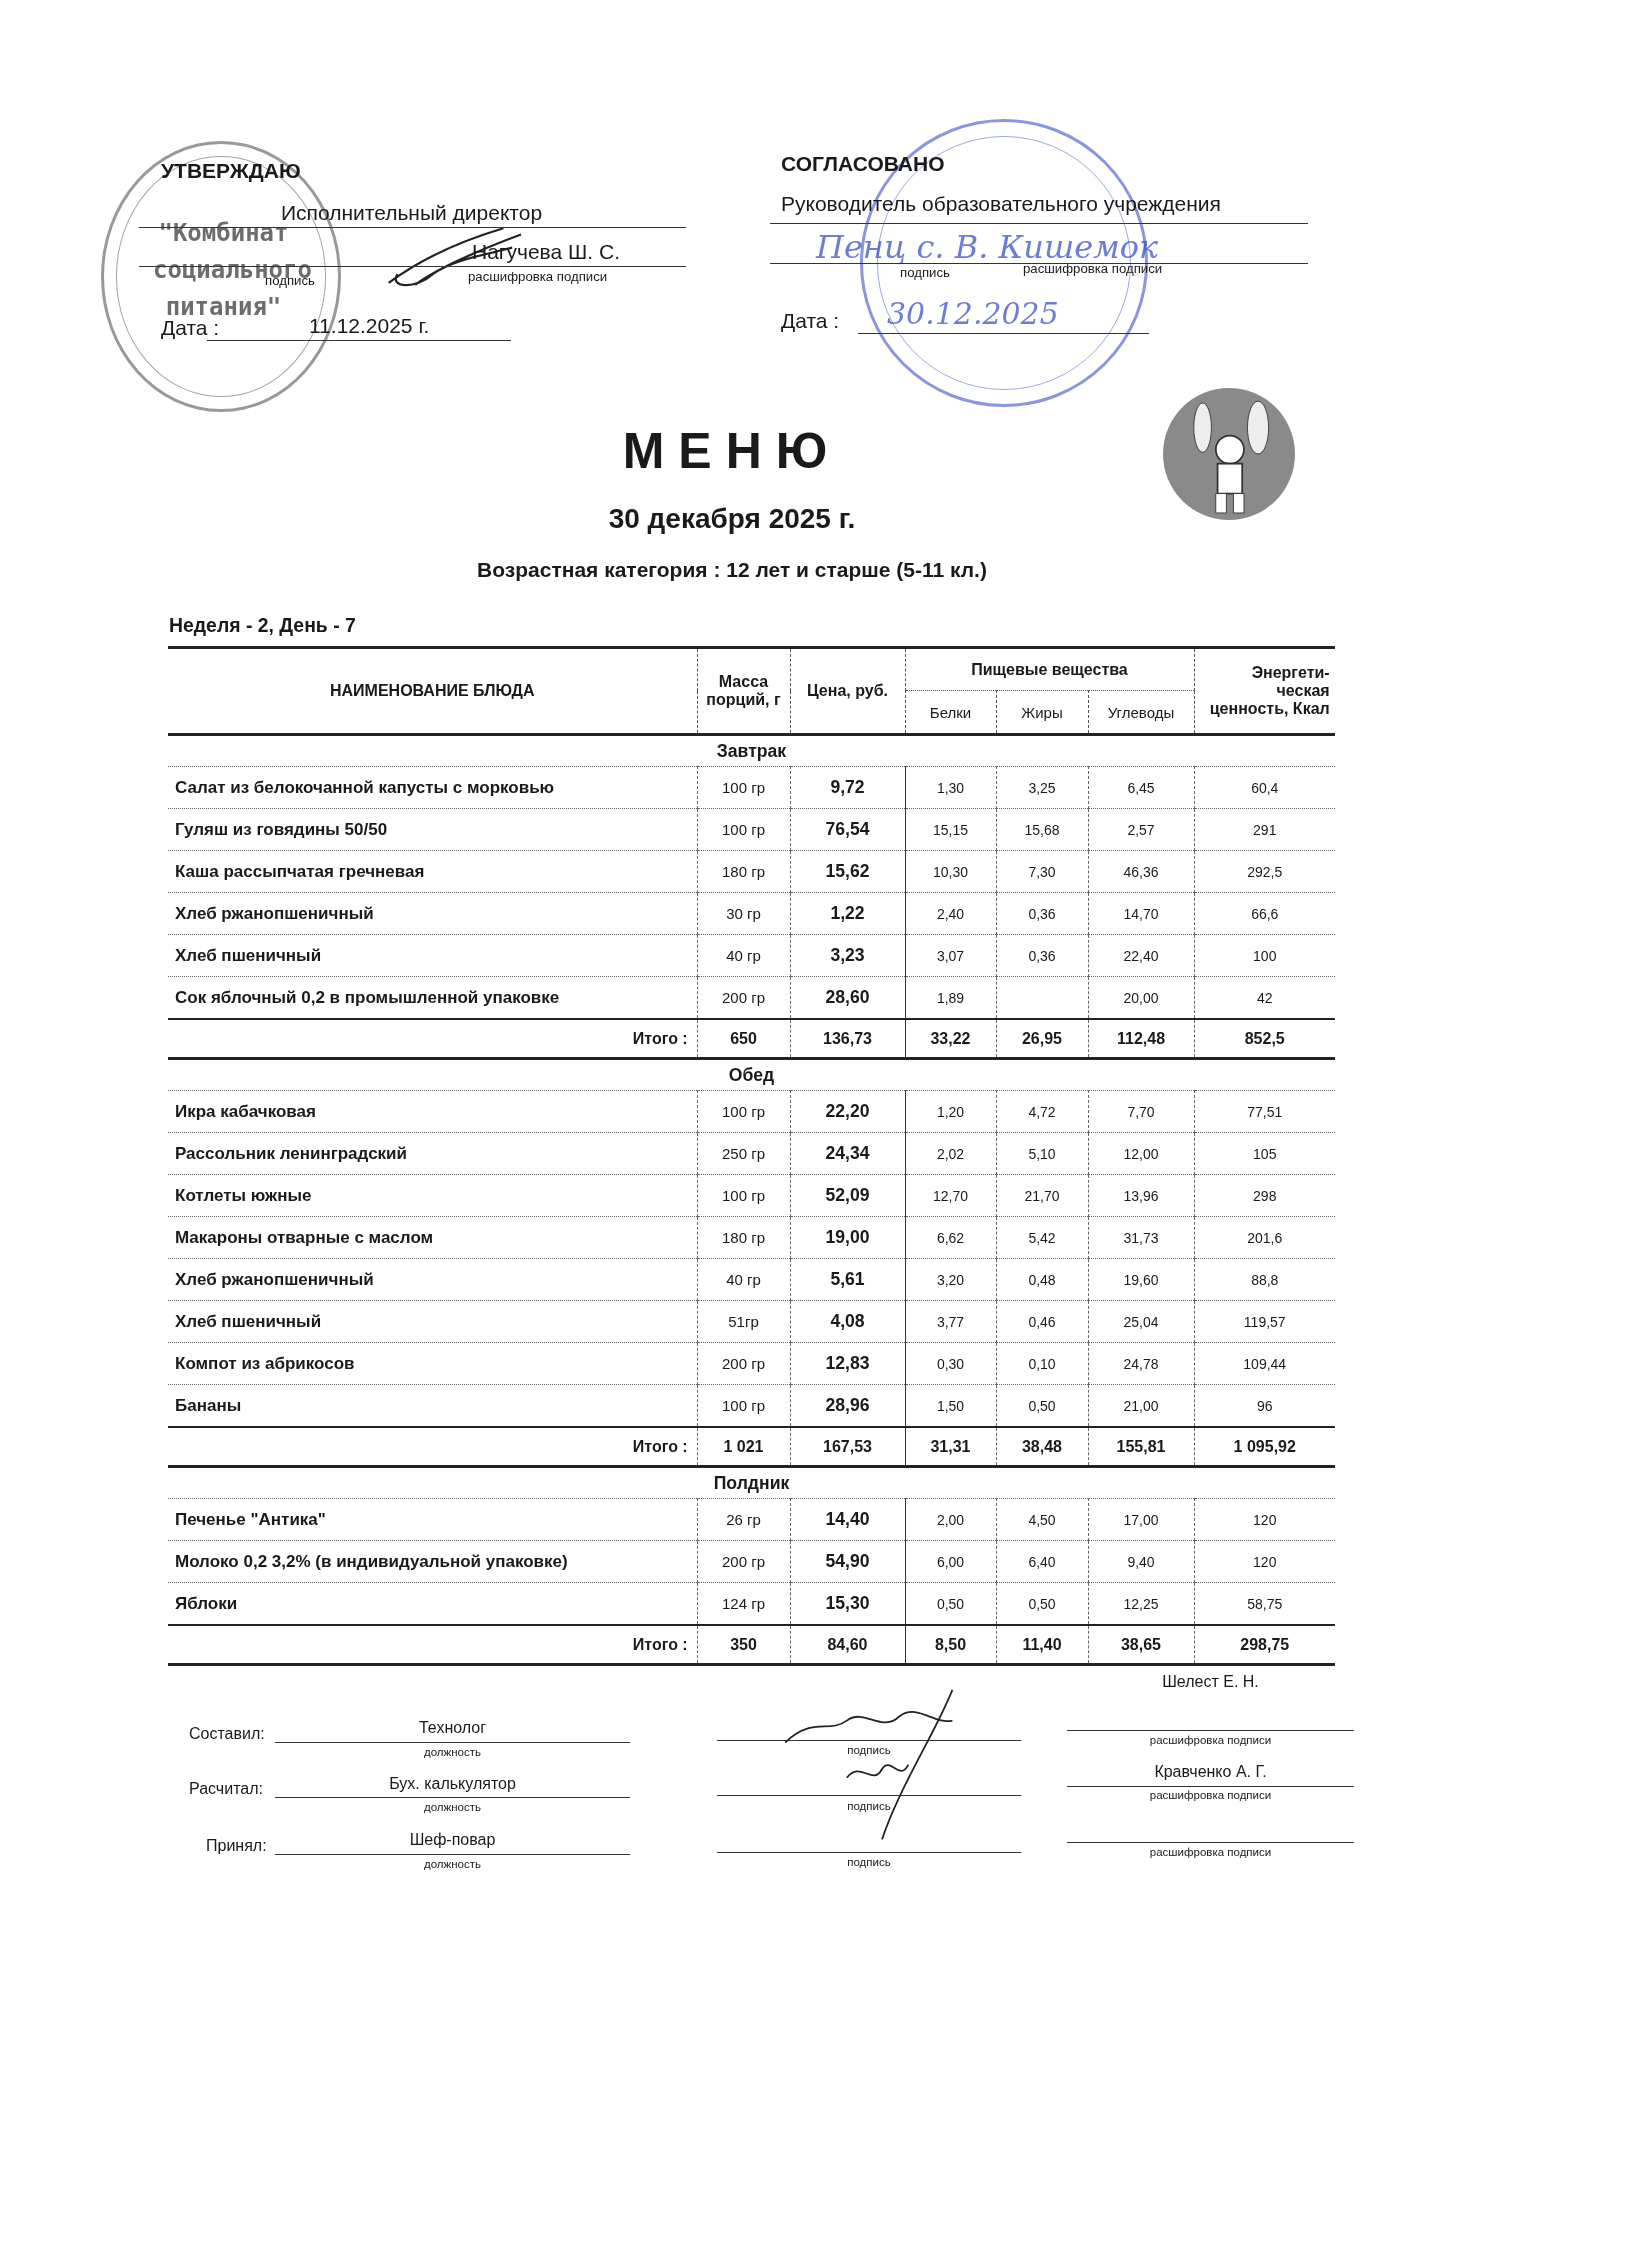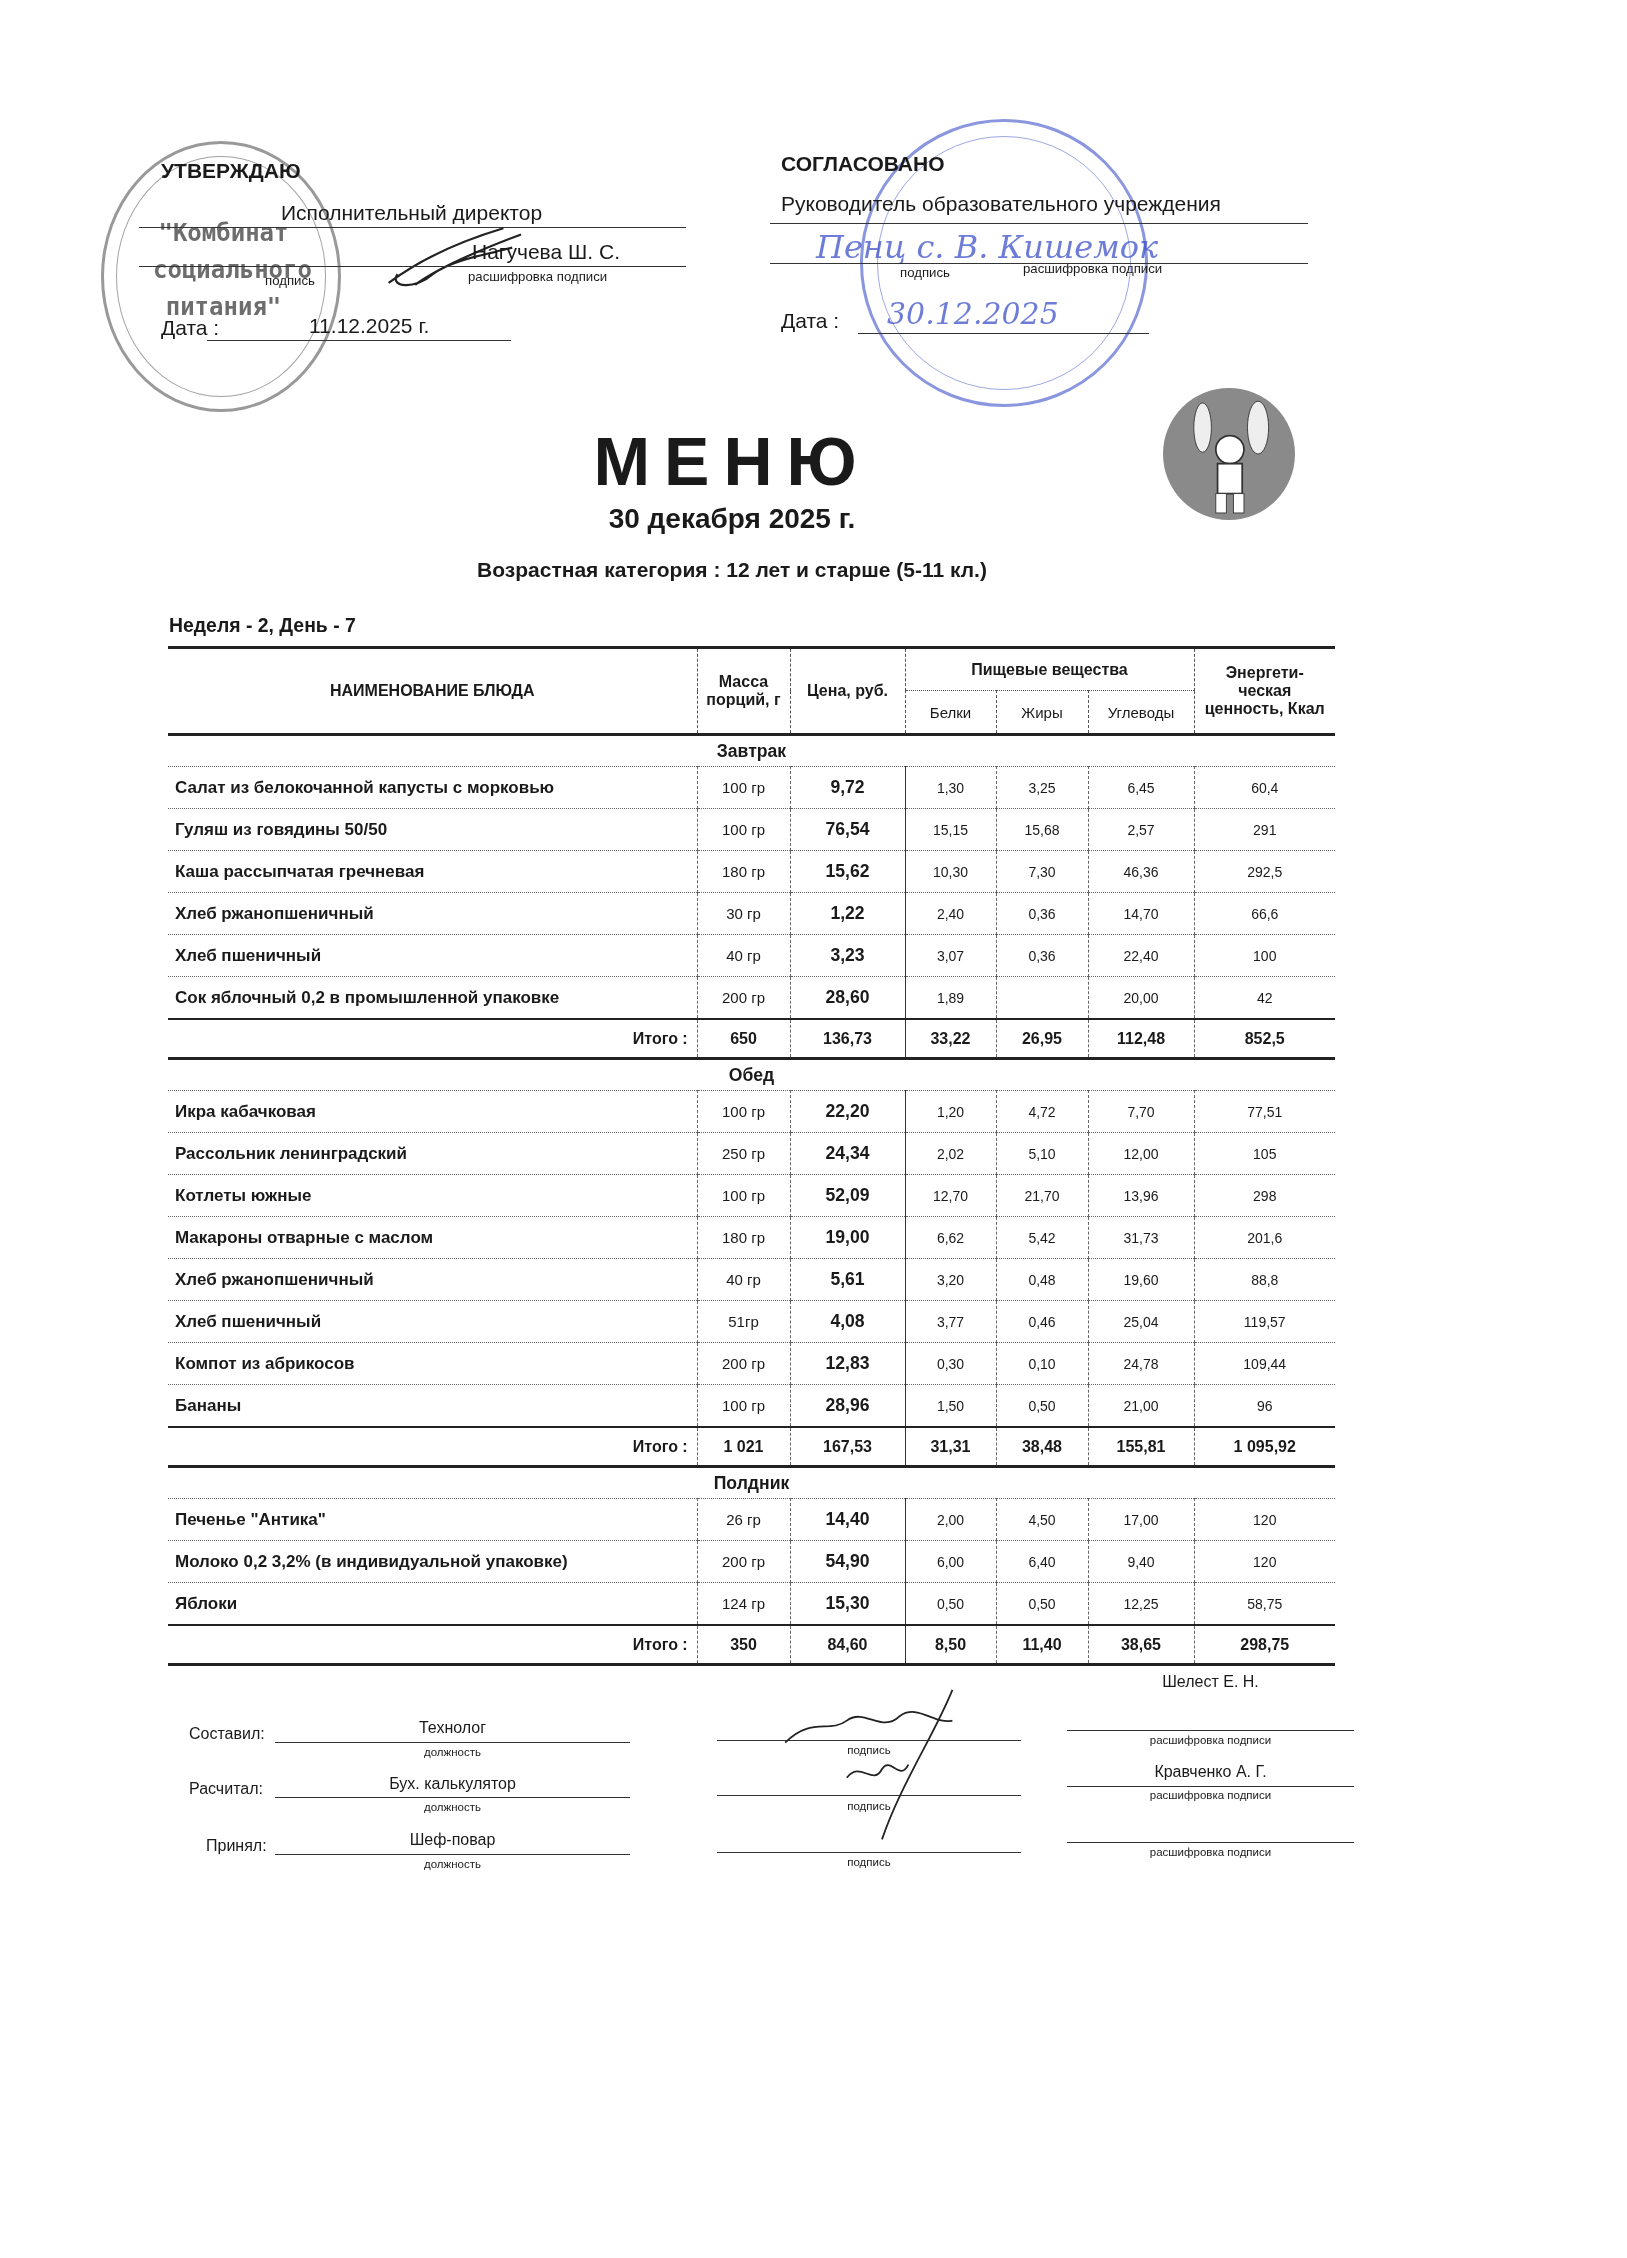--- a/index.html
+++ b/index.html
@@ -16,30 +16,30 @@
   
   .stamp { position: absolute; border-radius: 50%; }
   .stamp-gray { border: 3.5px solid rgba(70,70,70,0.55); }
   .stamp-gray::after { content: ""; position: absolute; inset: 12.4px; border-radius: 50%; border: 1.8px solid rgba(70,70,70,0.5); }
   .stamp-blue { border: 3.5px solid rgba(60,80,200,0.6); }
   .stamp-blue::after { content: ""; position: absolute; inset: 14px; border-radius: 50%; border: 1.8px solid rgba(60,80,200,0.5); }
   .stamp-text-gray { color: rgba(60,60,60,0.75); font-family: "DejaVu Sans Mono", monospace; font-weight: bold; }
   .stamp-text-blue { color: rgba(60,80,200,0.75); }
 
   
-  .title { font-weight: bold; font-size: 68px; letter-spacing: 14px; text-align: center; }
+  .title { font-weight: bold; font-size: 50px; letter-spacing: 14px; text-align: center; }
   .date { font-weight: bold; font-size: 28px; text-align: center; }
   .age { font-weight: bold; font-size: 21px; text-align: center; }
   .week { font-weight: bold; font-size: 19.4px; }
 
   
   table.menu { position: absolute; border-collapse: collapse; table-layout: fixed; font-size: 17px; }
   table.menu td, table.menu th { padding: 0 5.3px; vertical-align: middle; }
   .hdr th { font-weight: bold; font-size: 16px; text-align: center; border-right: 1.8px dashed #555; }
-  .hdr th.nb { border-right: none; }
+  .hdr th.nb { border-right: none; text-align: right; }
   .sub th { font-weight: normal; font-size: 15px; }
   .dotv { border-right: 1.8px dashed #666; }
   .solidv { border-right: 1.8px solid #333; }
   .row td { height: 41px; border-top: 1.8px dotted #666; }
   .row td.name { font-weight: bold; font-size: 17px; text-align: left; padding-left: 7px; }
   .row td.num { text-align: center; font-size: 14px; }
   .row td.price { text-align: center; font-weight: bold; font-size: 17.6px; }
   .row td.mass { text-align: center; font-size: 15px; }
   .total td { height: 37px; border-top: 2.6px solid #222; font-weight: bold; text-align: center; font-size: 16px; }
   .total td.label { text-align: right; padding-right: 8.8px; }

